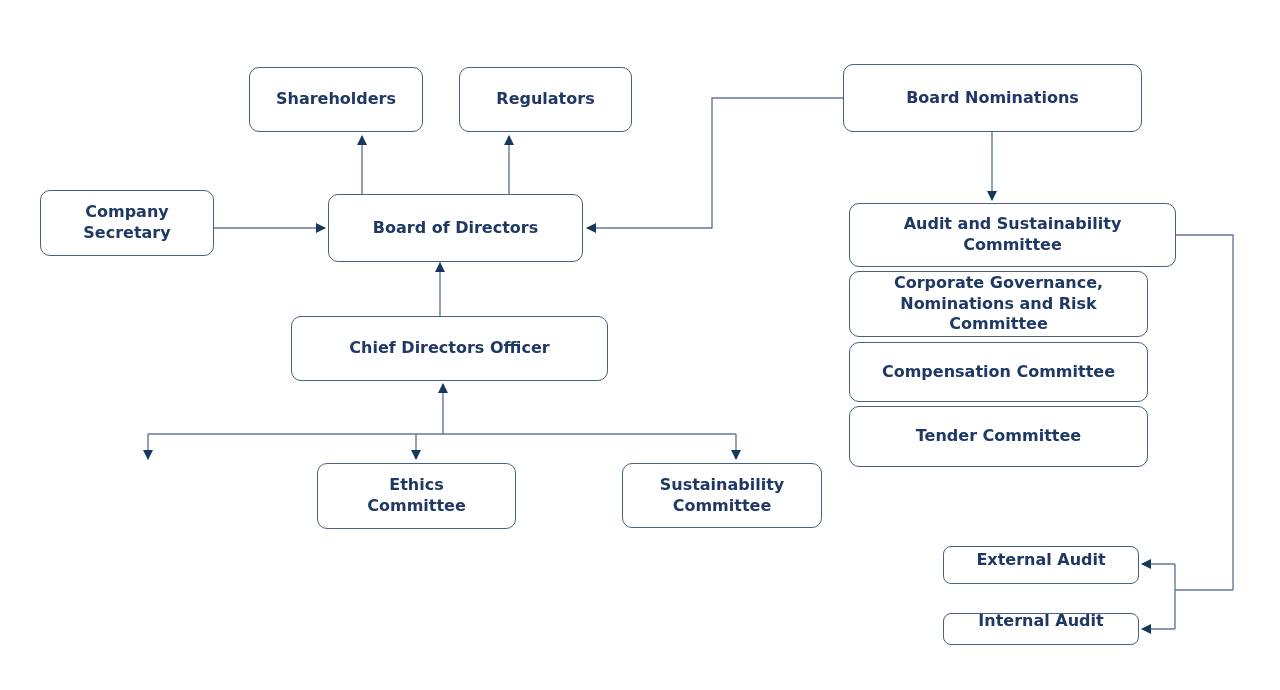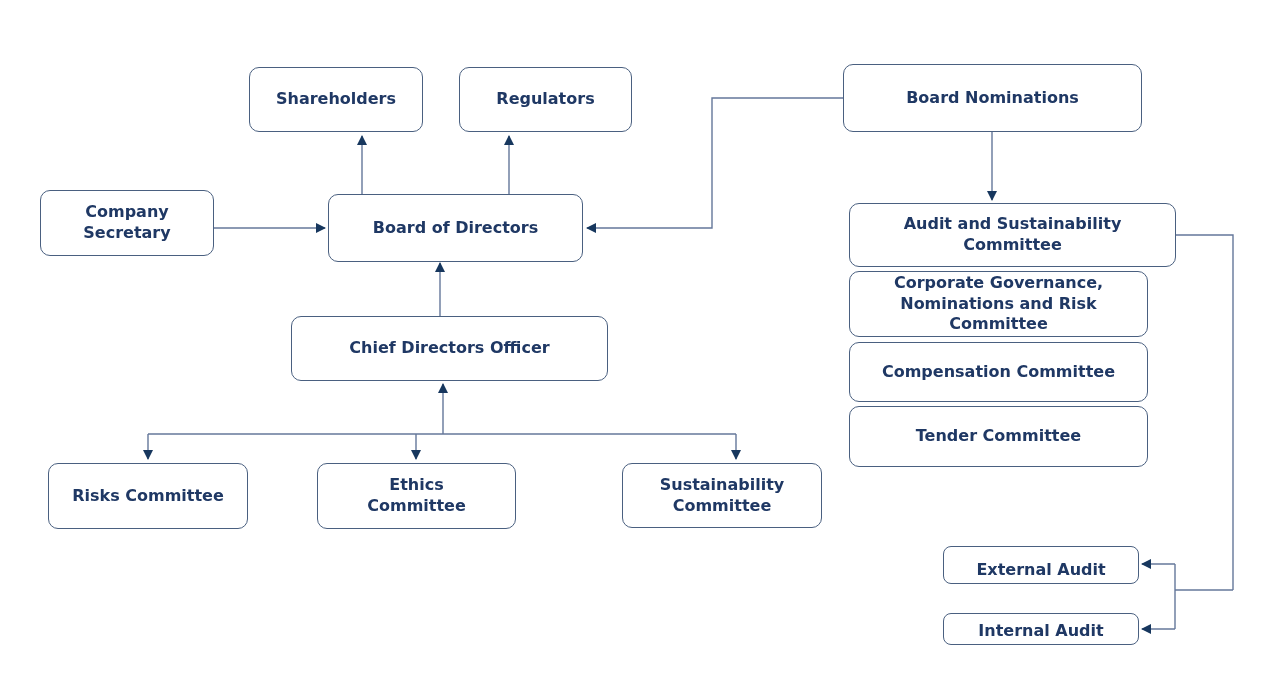--- a/index.html
+++ b/index.html
@@ -29,21 +29,21 @@
     box-sizing:border-box;
     background:var(--bg-color);
     border:1.6px solid var(--border-color);
     border-radius:10px;
     display:flex;align-items:center;justify-content:center;
     text-align:center;
     color:var(--text-color);
     font-weight:700;
     font-size:16px;
     line-height:1.3;
-    padding:2px 8px;
+    padding:12px 8px;
   }
   .node.small{border-radius:8px;align-items:flex-end;}
   .node-label{white-space:pre-line;}
 </style>
 </head>
 <body>
 
 <div id="canvas">
 
   <svg id="connector-svg" width="1280" height="690" viewBox="0 0 1280 690" xmlns="http://www.w3.org/2000/svg">
@@ -107,23 +107,20 @@
   </div>
 
   <div class="node" style="left:849px;top:406px;width:299px;height:61px">
     <span class="node-label">Tender Committee</span>
   </div>
 
   <div class="node" style="left:291px;top:316px;width:317px;height:65px">
     <span class="node-label">Chief Directors Officer</span>
   </div>
 
-  <div class="node" style="left:48px;top:463px;width:200px;height:66px">
-    <span class="node-label">Risks Committee</span>
-  </div>
 
   <div class="node" style="left:317px;top:463px;width:199px;height:66px">
     <span class="node-label">Ethics
 Committee</span>
   </div>
 
   <div class="node" style="left:622px;top:463px;width:200px;height:65px">
     <span class="node-label">Sustainability
 Committee</span>
   </div>

